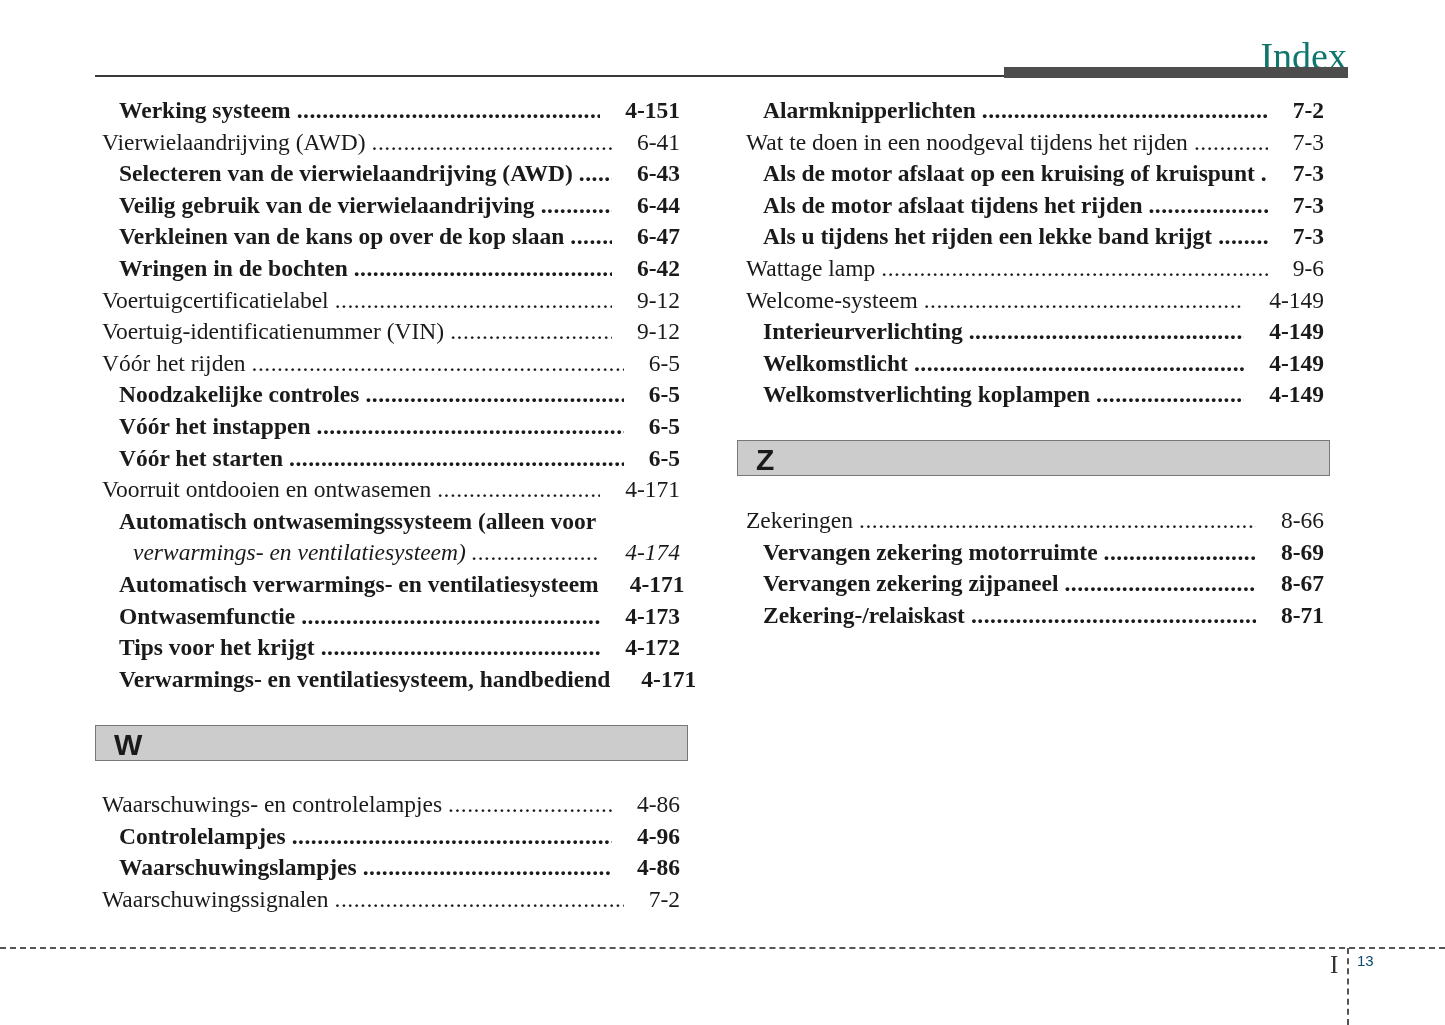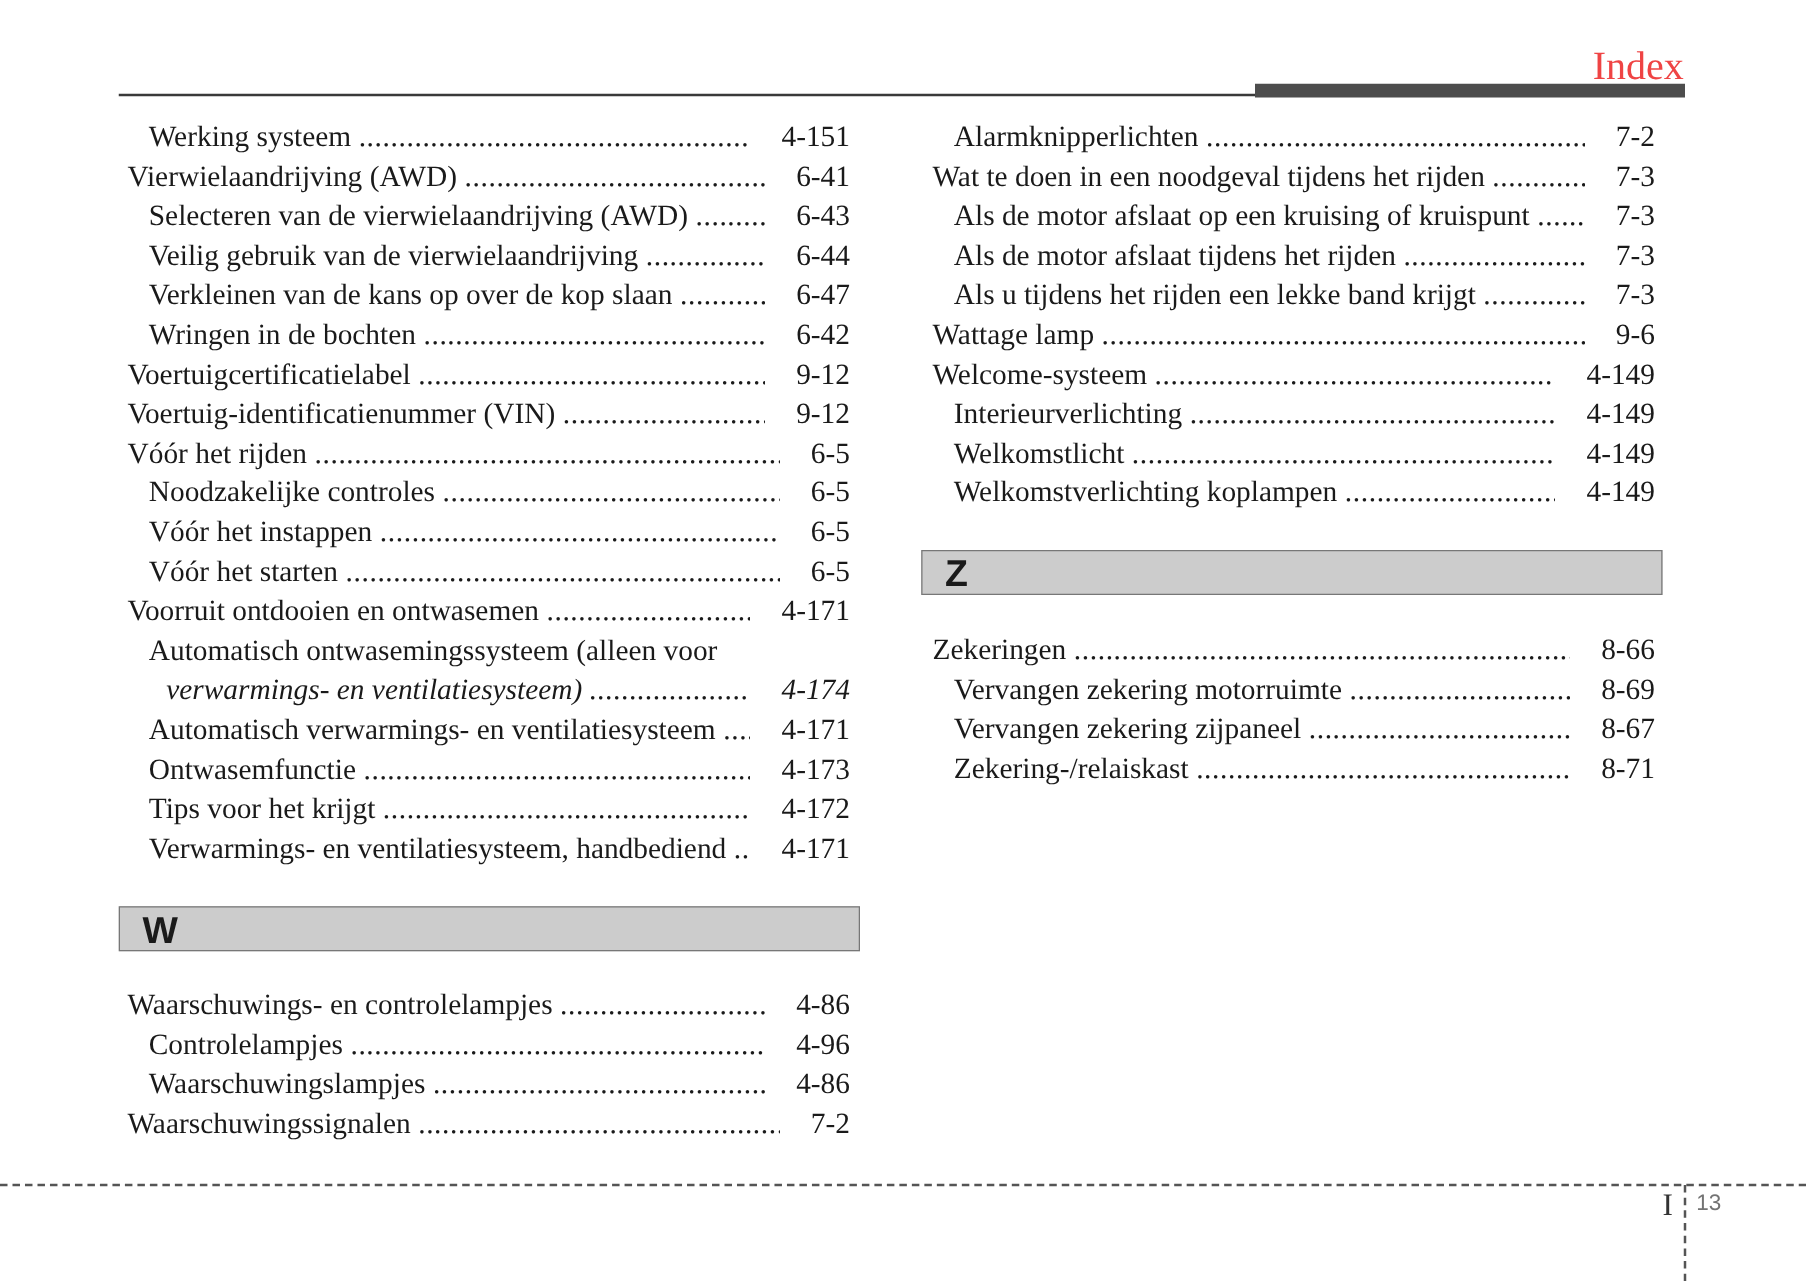--- a/index.html
+++ b/index.html
@@ -1,36 +1,36 @@
 <!DOCTYPE html>
 <html><head>
 <meta charset="utf-8">
 <style>
   html, body { margin: 0; padding: 0; background: #ffffff; }
   body { width: 1445px; height: 1025px; position: relative; overflow: hidden;
          font-family: "Liberation Serif", "DejaVu Serif", serif; color: #1a1a1a; }
-  .header-title { position: absolute; right: 98px; top: 34px; font-size: 32px; color: #ef4444; }
+  .header-title { position: absolute; right: 98px; top: 34px; font-size: 38px; color: #0f766e; }
   .rule-thin { position: absolute; left: 95px; top: 75px; width: 910px; height: 2px; background: #3a3a3a; }
   .rule-thick { position: absolute; left: 1004px; top: 67px; width: 344px; height: 11px; background: #4d4d4d; }
   .col { position: absolute; top: 95px; width: 578px; }
   .col.left { left: 102px; }
   .col.right { left: 746px; }
   .entry { display: flex; align-items: baseline; font-size: 23.5px; line-height: 31.6px; height: 31.6px; white-space: nowrap; }
-  .entry.sub { padding-left: 17px; }
+  .entry.sub { padding-left: 17px; font-weight: bold; }
   .entry.cont { padding-left: 31px; font-style: italic; }
   .entry .label { flex: 0 0 auto; }
   .entry .leader { flex: 1 1 auto; overflow: hidden; margin: 0 2px 0 6px; letter-spacing: 0.5px; }
   .entry .leader::after { content: "........................................................................................................................................................................"; }
   .entry .page { flex: 0 0 auto; margin-left: 23px; }
   .section-box { position: absolute; height: 36px; background: #cccccc; border: 1px solid #777; box-sizing: border-box; }
   .section-box span { position: absolute; left: 18px; top: 0px; font-family: "Liberation Sans", "DejaVu Sans", sans-serif; font-weight: bold; font-size: 30px; line-height: 38px; color: #1a1a1a; }
   .foot-h { position: absolute; left: 0; top: 947px; width: 1445px; border-top: 2px dashed #555; }
   .foot-v { position: absolute; left: 1347px; top: 948px; height: 77px; border-left: 2px dashed #555; }
   .foot-sec { position: absolute; left: 1330px; top: 951px; font-size: 25px; color: #333; }
-  .foot-num { position: absolute; left: 1357px; top: 952px; font-family: "Liberation Sans", "DejaVu Sans", sans-serif; font-size: 18px; color: #737373; }
+  .foot-num { position: absolute; left: 1357px; top: 952px; font-family: "Liberation Sans", "DejaVu Sans", sans-serif; font-size: 15px; color: #0c4a6e; }
 </style>
 </head>
 <body>
 
 <div class="header-title">Index</div>
 <div class="rule-thin"></div>
 <div class="rule-thick"></div>
 
 <div class="col left">
   <div id="left-top">

